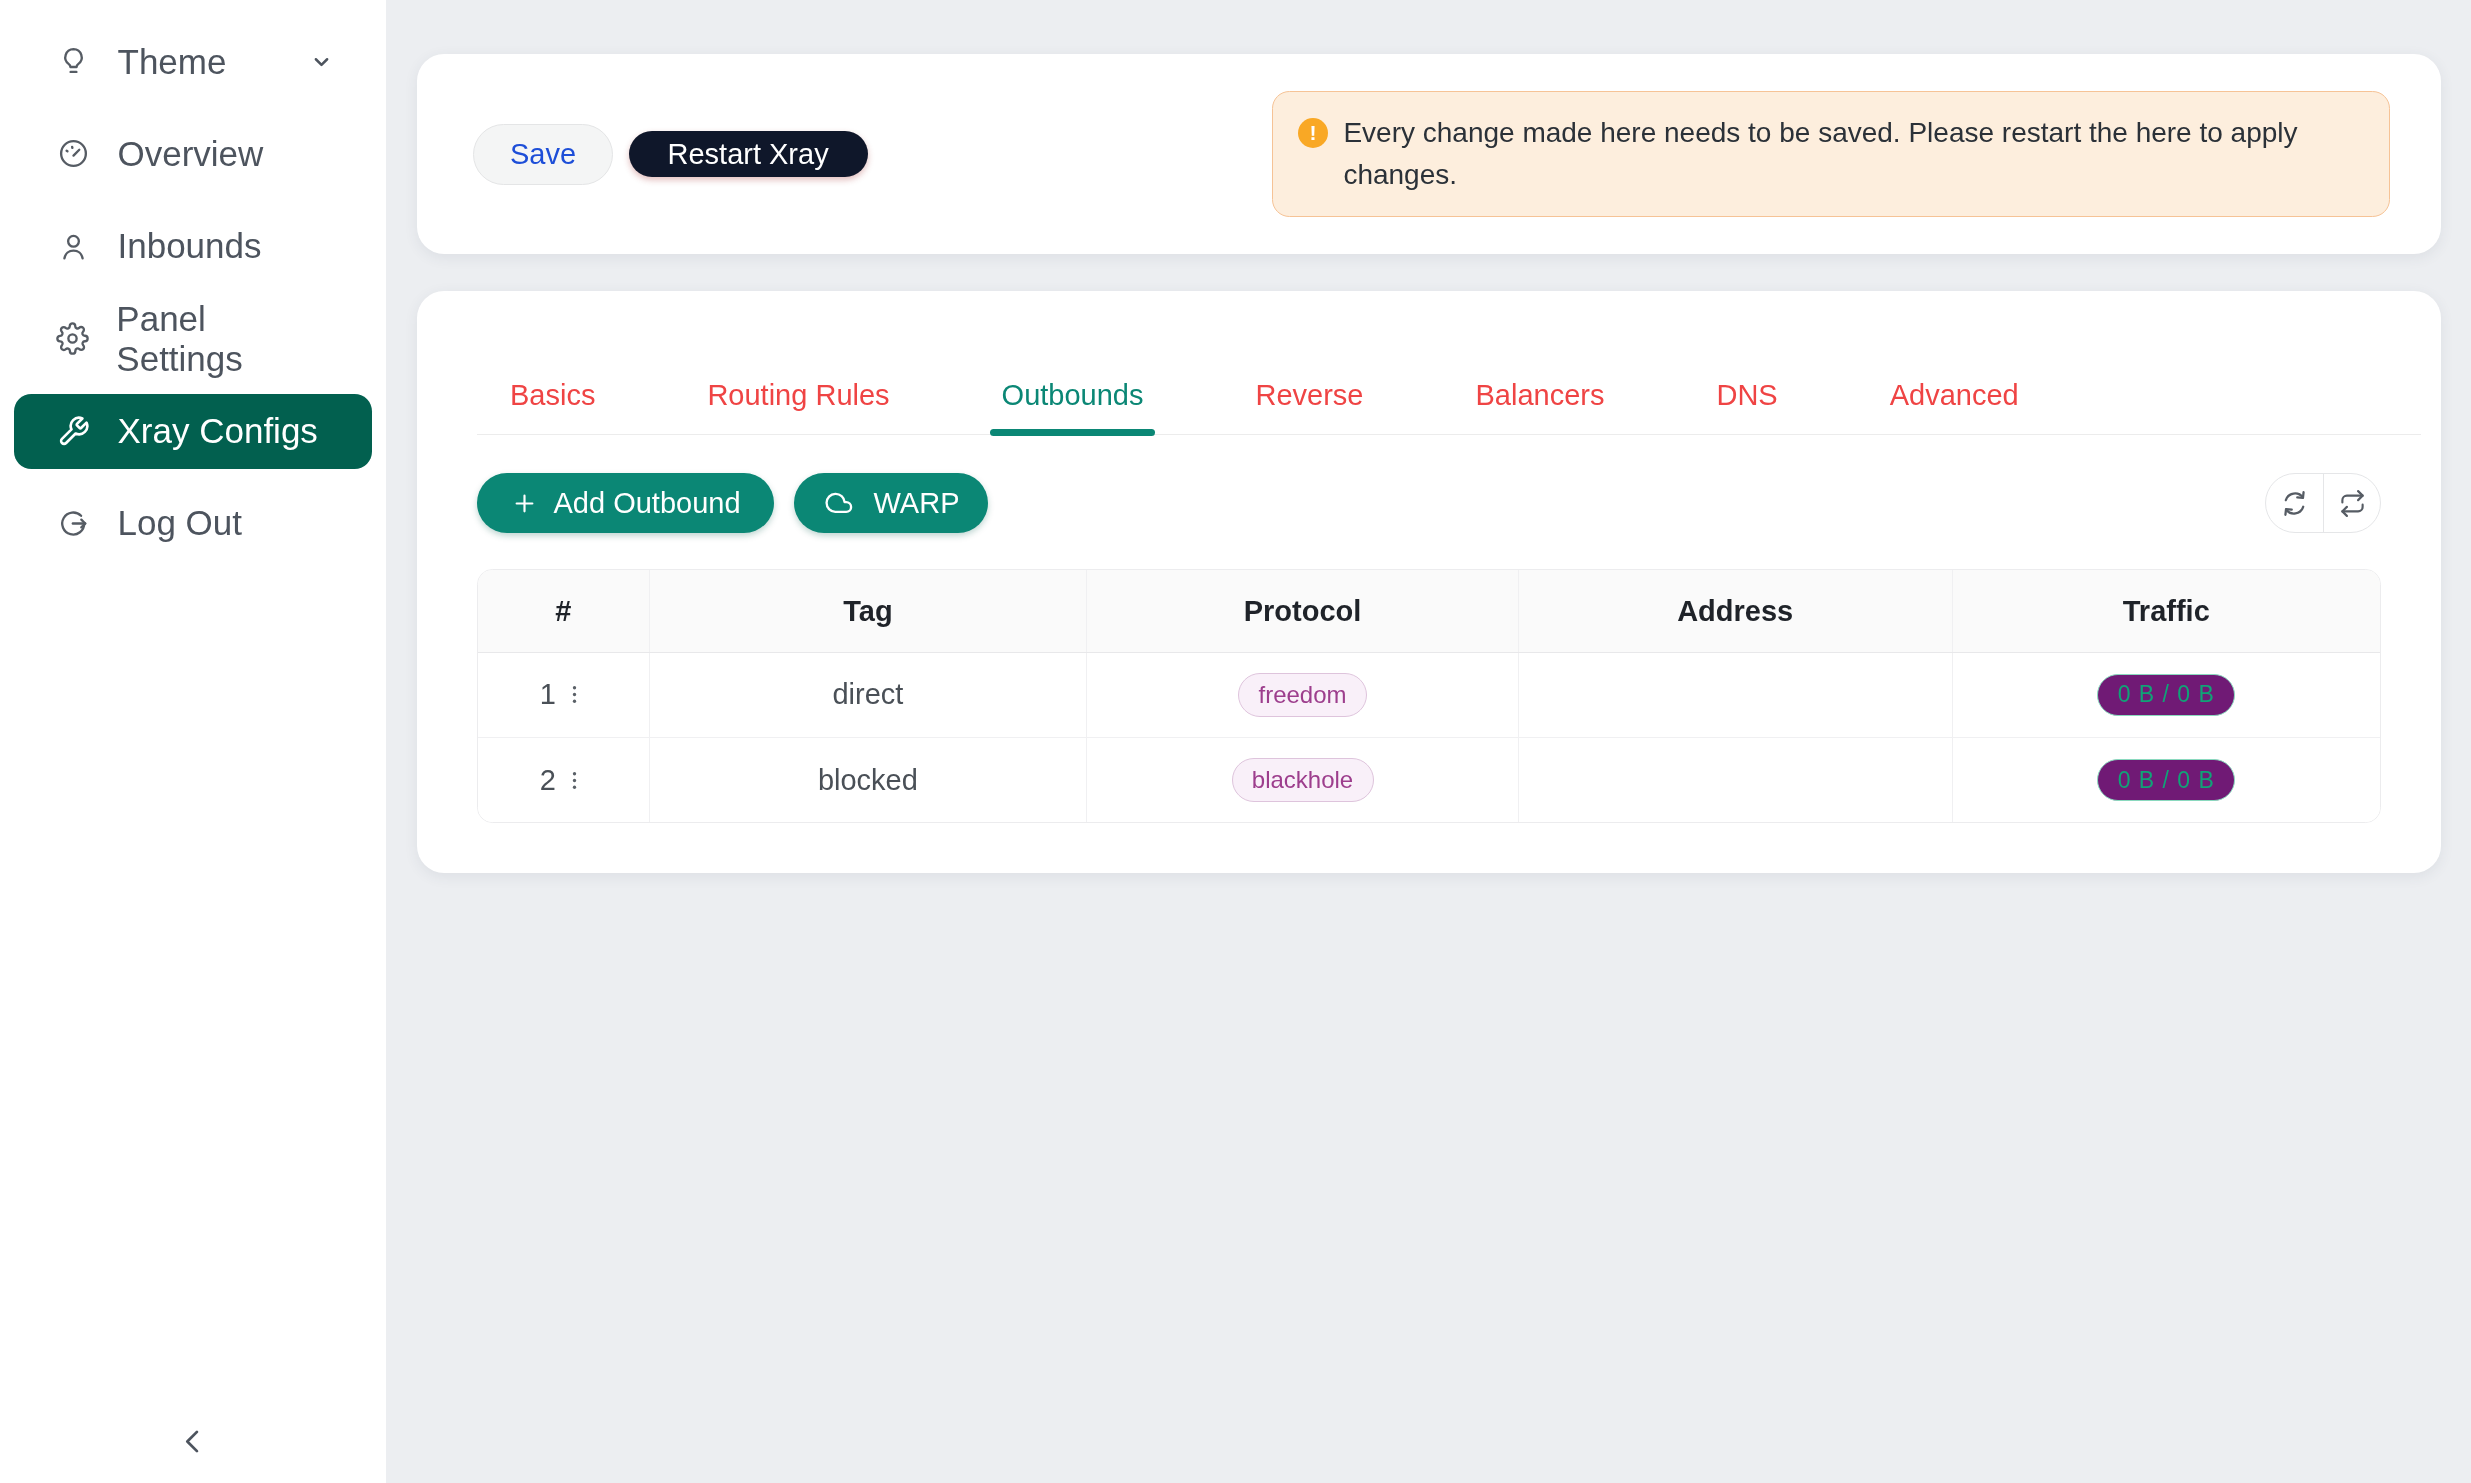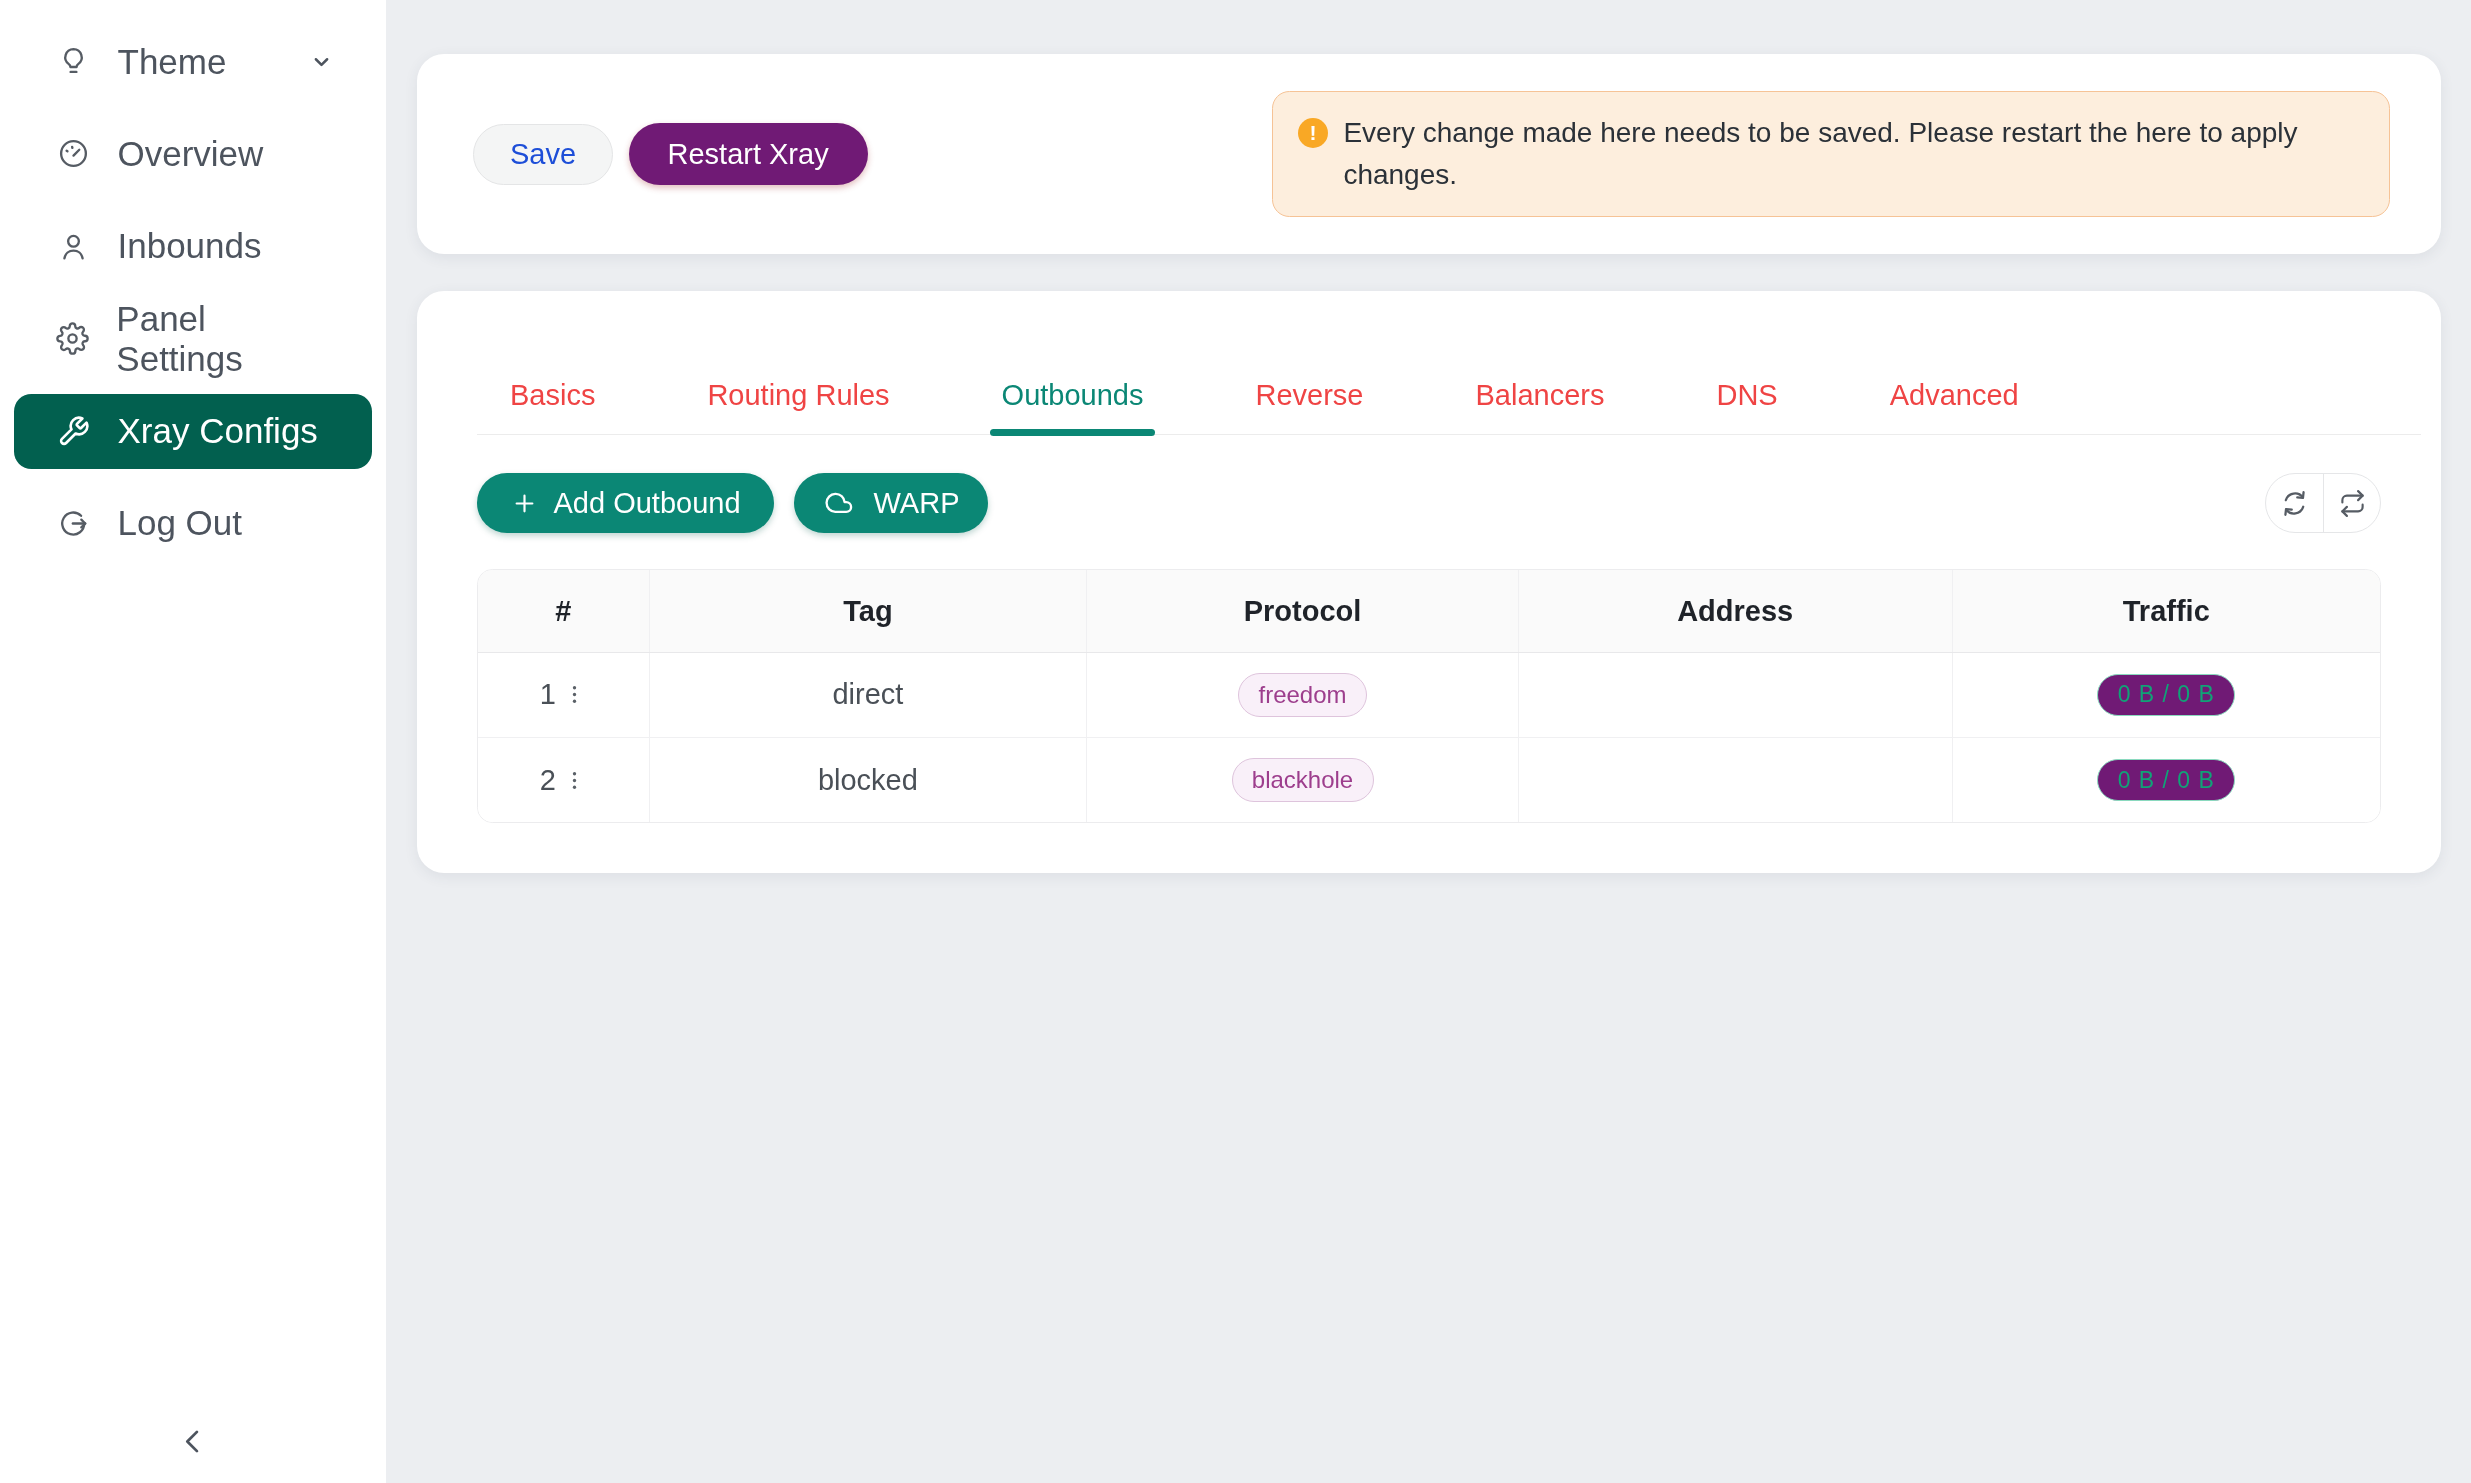--- a/index.html
+++ b/index.html
@@ -27,22 +27,22 @@
   .main { flex:1; height:100%; }
   .card { background:#ffffff; border-radius:27px;
     box-shadow:0 3.9px 13.5px rgba(55,65,90,0.08); }
   .top-card { margin:54px 31px 0 31px; height:200px; display:flex;
     align-items:center; padding:0 51px 0 56px; }
 
   .btn { border:none; cursor:pointer; font-family:inherit;
     display:inline-flex; align-items:center; justify-content:center; }
   .btn-save { height:61px; padding:0 36px; border-radius:31px; font-size:29px;
     background:#f4f5f5; border:1px solid #e4e5e6; color:#1d4ed8; cursor:not-allowed; }
-  .btn-restart { height:62px; padding:0 39px; border-radius:31px; font-size:29px;
-    margin-left:15.4px; background:#701a75; color:#ffffff;
+  .btn-restart { height:46px; padding:0 39px; border-radius:31px; font-size:29px;
+    margin-left:15.4px; background:#0f172a; color:#ffffff;
     box-shadow:0 2.9px 6.8px rgba(160,40,40,0.30); }
 
   .alert { margin-left:auto; width:1118px; min-height:113px; background:#fdeedd;
     border:1px solid #f6c396; border-radius:17.4px; padding:20px 39px 20px 25px;
     display:flex; align-items:flex-start; }
   .alert-icon { flex:0 0 30px; width:30px; height:30px; border-radius:50%;
     background:#f9a825; color:#ffffff; font-size:21px; font-weight:bold;
     display:flex; align-items:center; justify-content:center; margin-top:5.8px; }
   .alert-text { margin-left:15.4px; font-size:28px; line-height:42px; color:#2b3138; }
 

